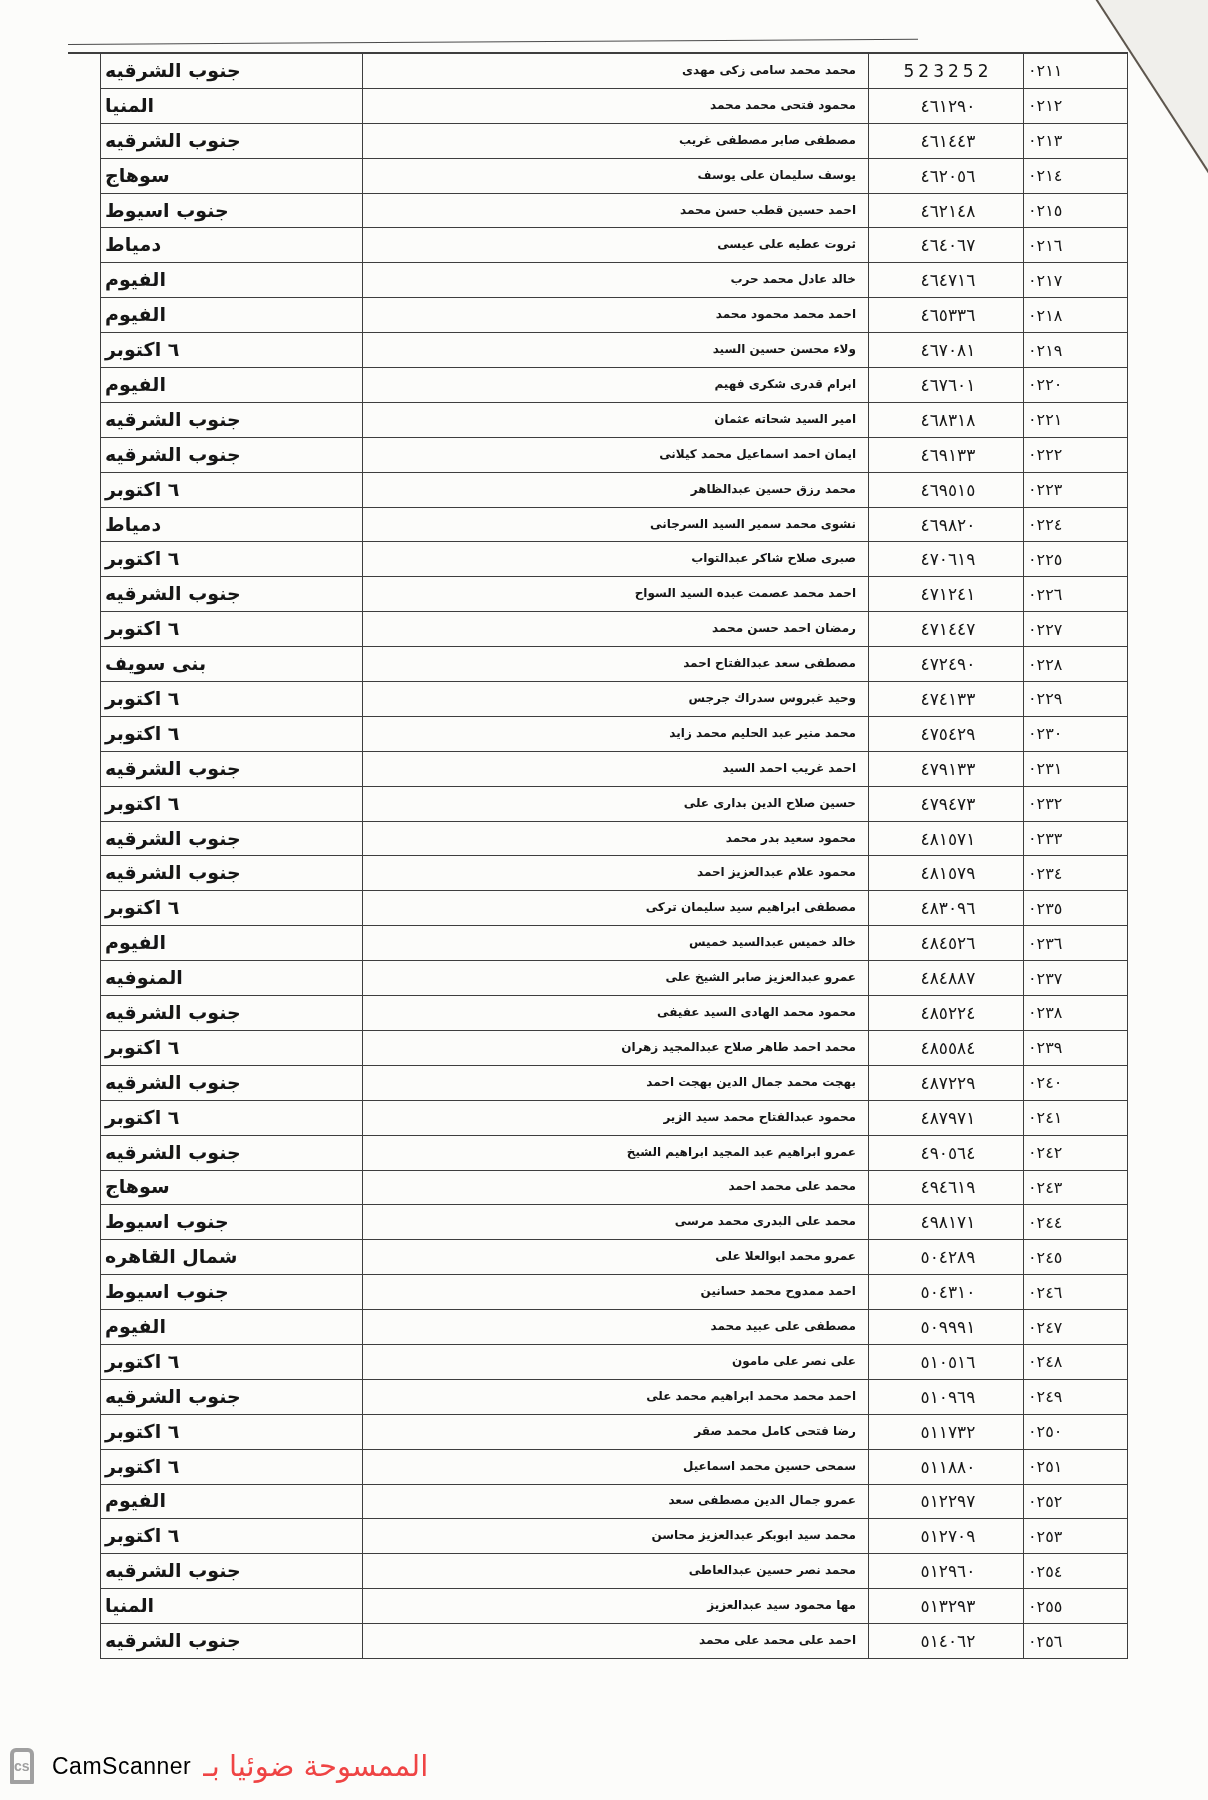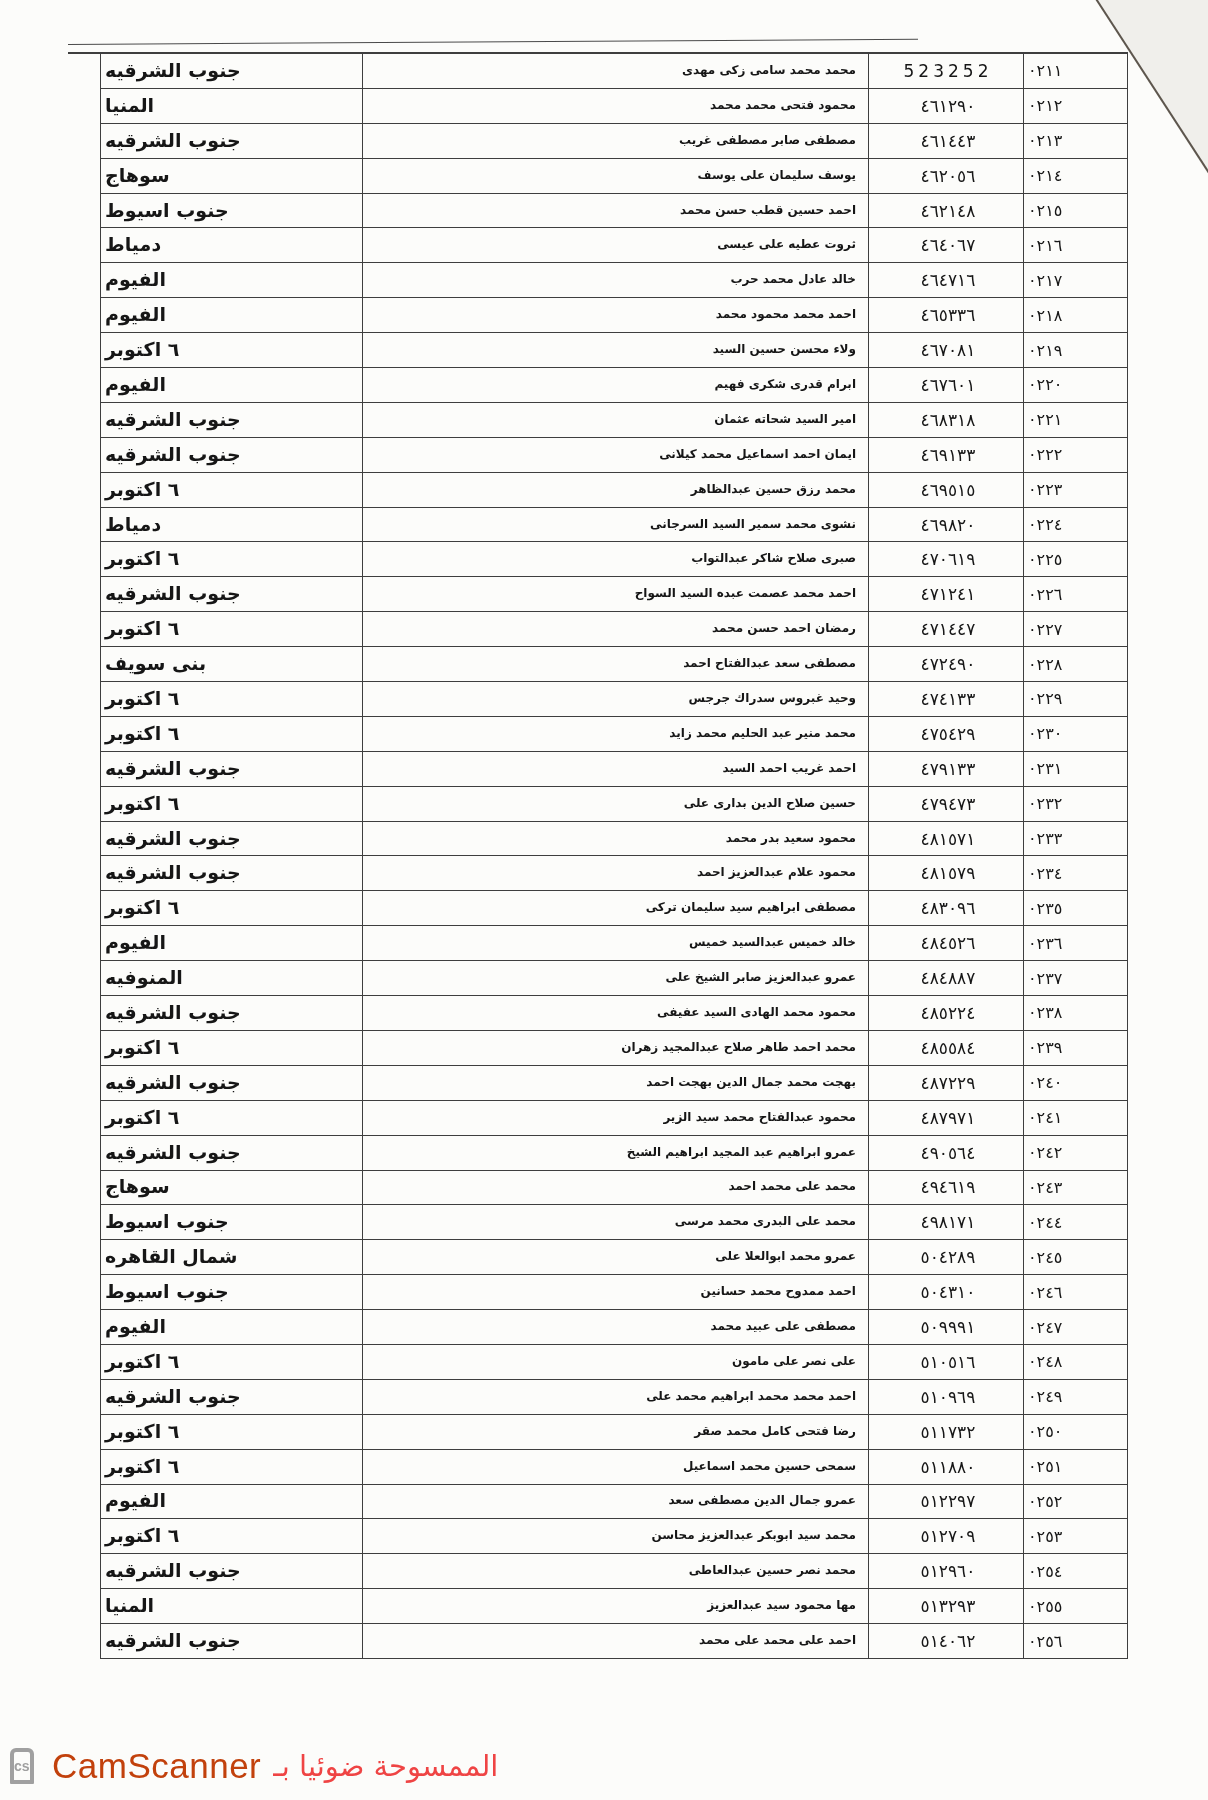--- a/index.html
+++ b/index.html
@@ -59,21 +59,21 @@
   .cs-top{
     box-sizing:border-box;height:36px;border:4px solid #a0a0a0;
     border-radius:6px 6px 1px 1px;
     display:flex;align-items:center;justify-content:center;
     font-size:14px;font-weight:bold;letter-spacing:0;color:#a0a0a0;
     font-family:"Liberation Sans",sans-serif;
   }
   .cs-bottom{height:11px;background:#a0a0a0;border-radius:1px 1px 5px 5px;margin-top:3px;}
   .cs-brand{
     font-family:"Liberation Sans",sans-serif;
-    font-size:35px;color:#c2410c;letter-spacing:0.5px;
+    font-size:23px;color:#000000;letter-spacing:0.5px;
   }
   .cs-caption{
     font-size:29px;color:#ef4444;margin-right:4px;
   }
 </style>
 </head>
 <body>
 
 <div class="page">
 

